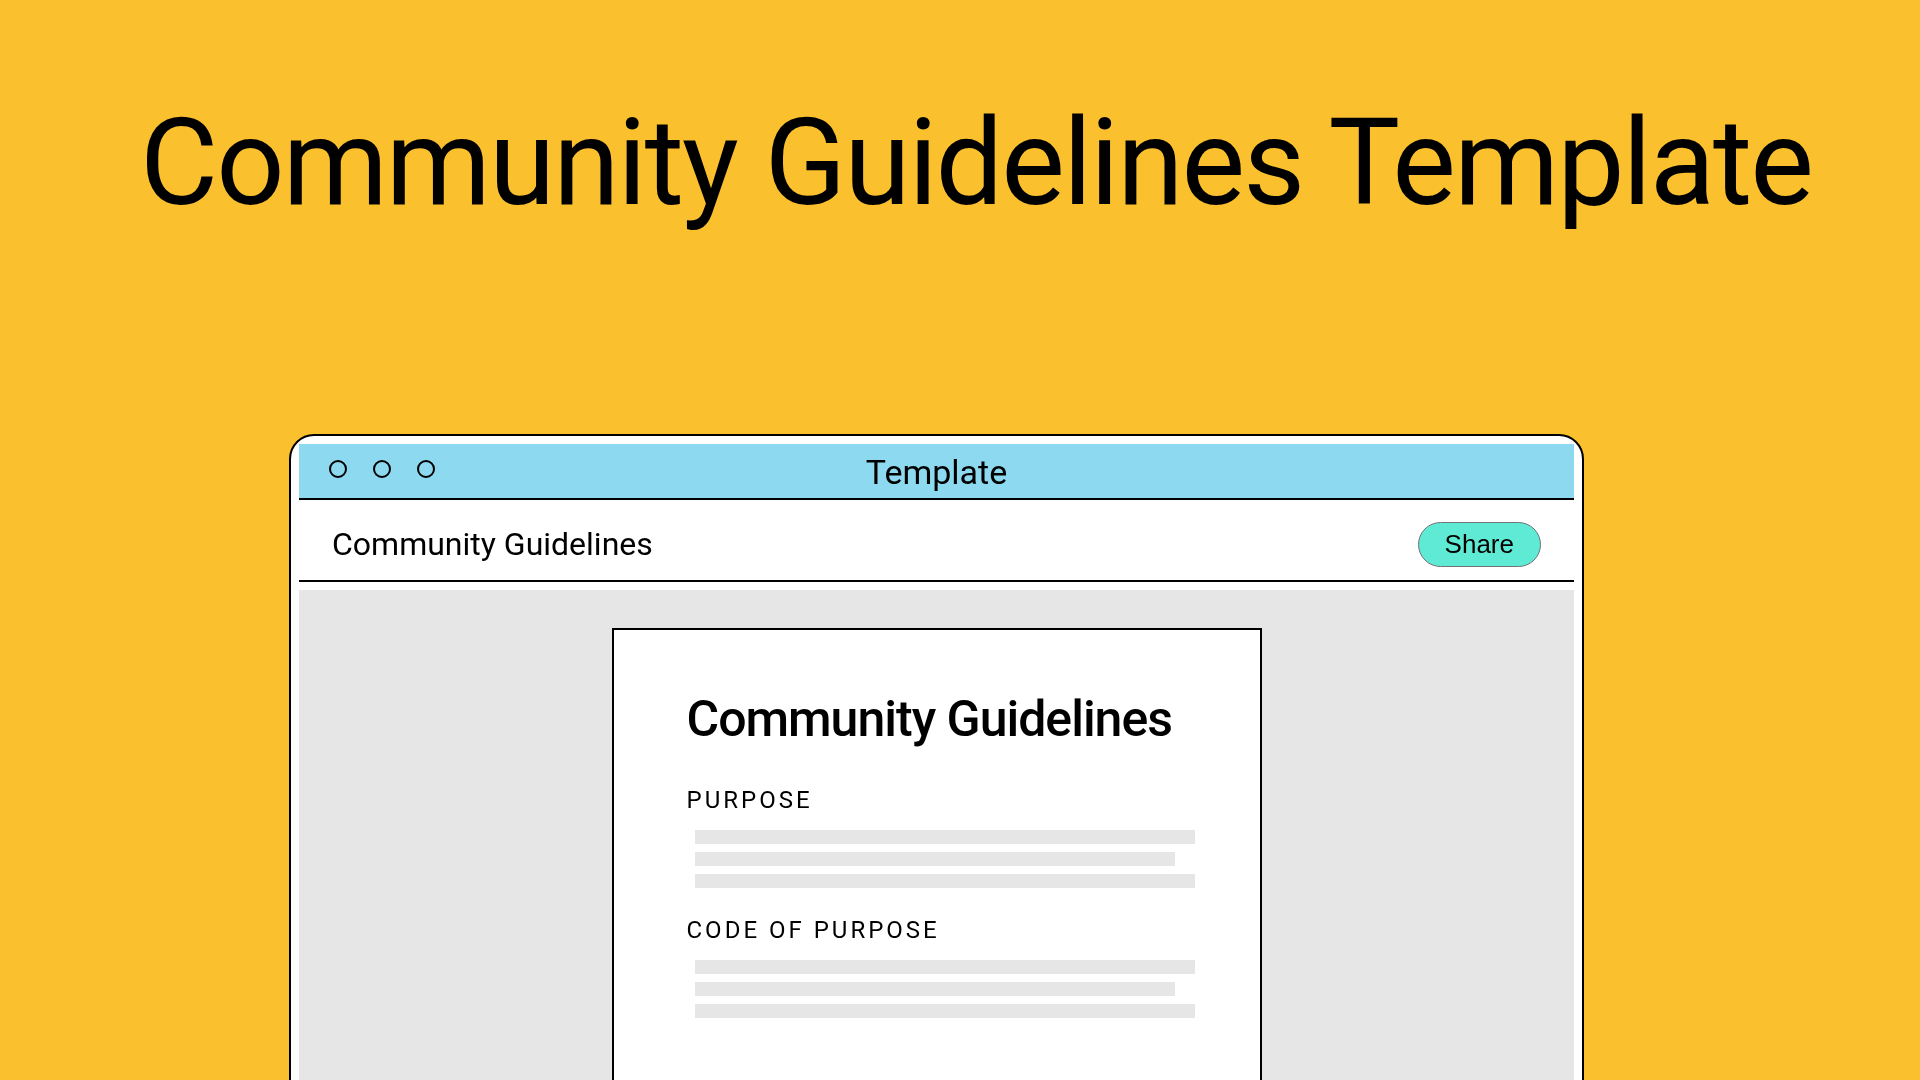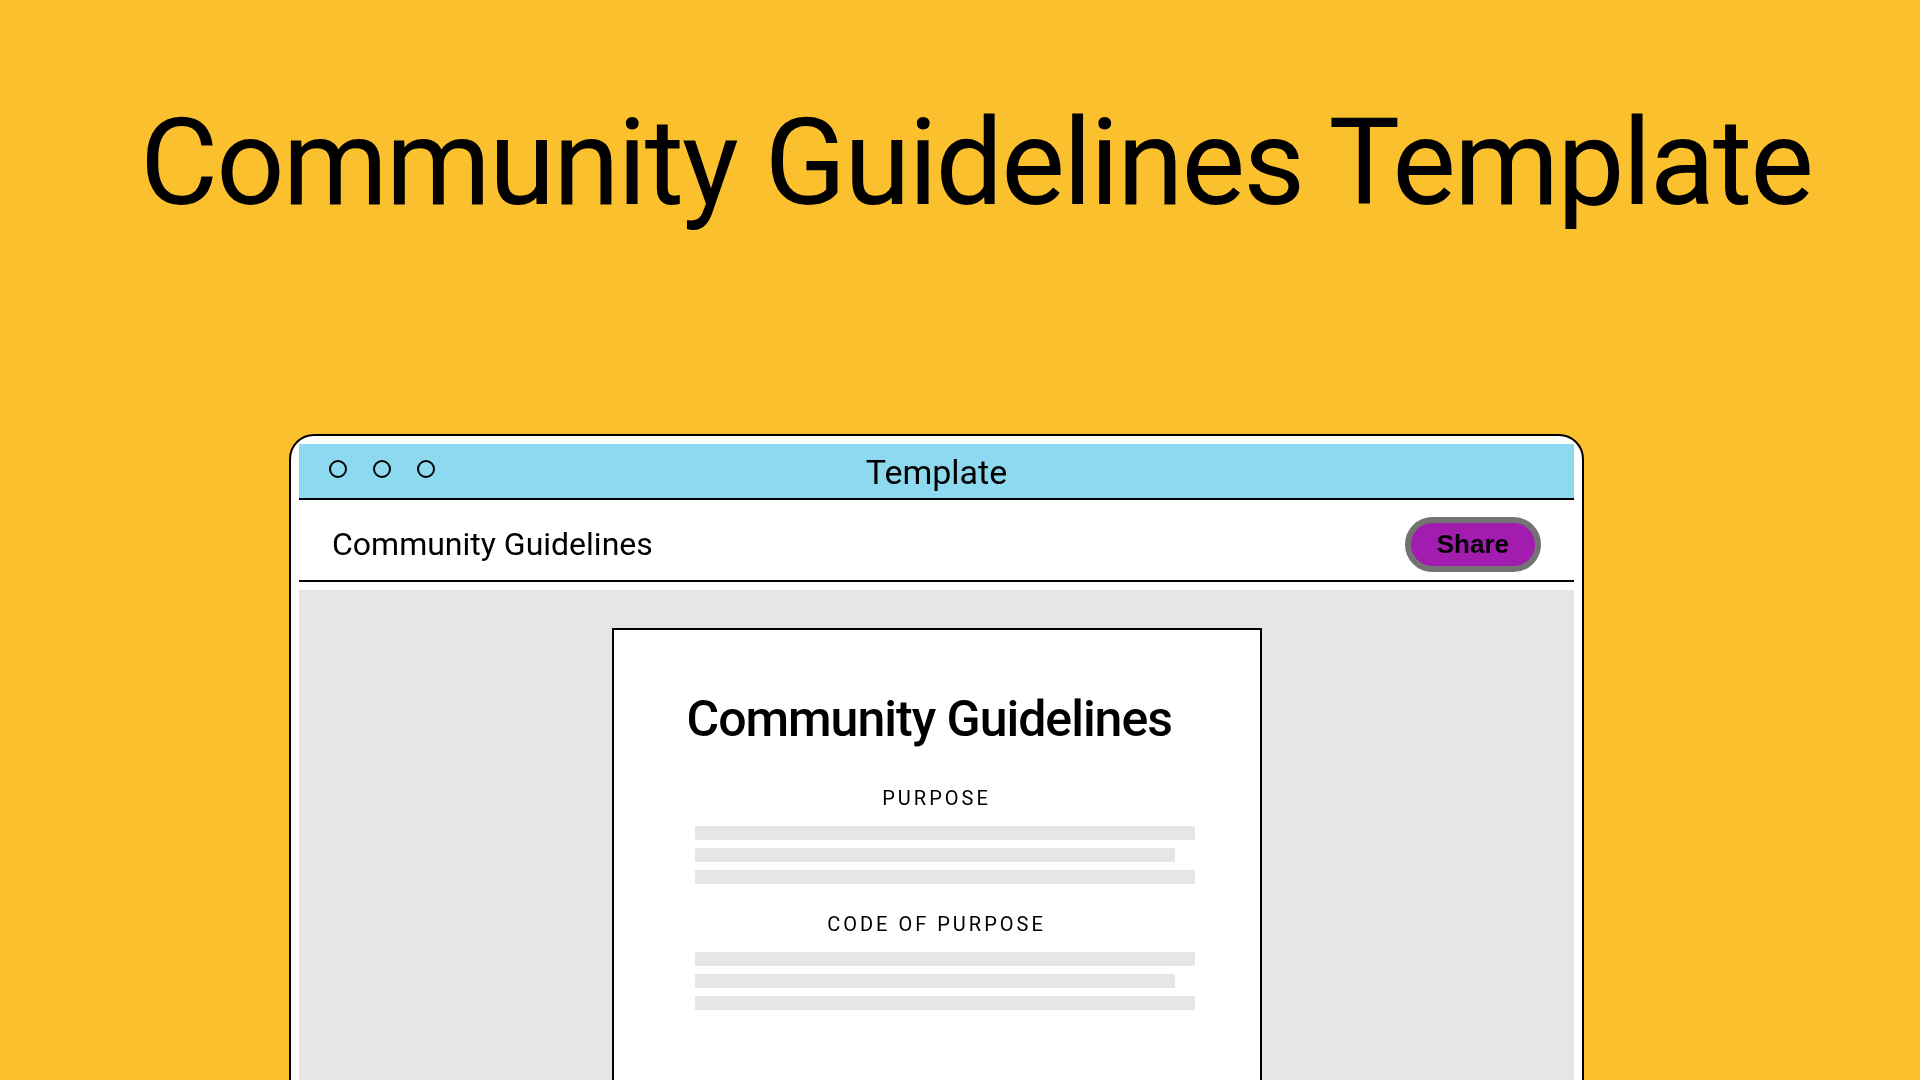--- a/index.html
+++ b/index.html
@@ -65,26 +65,26 @@
     align-items: center;
     justify-content: space-between;
     padding: 0 25px;
   }
   .toolbar-title {
     font-size: 32px;
     font-weight: 400;
     color: #000;
   }
   .share-btn {
-    background: #a21caf;
-    border: 6px solid #737373;
+    background: #5eead4;
+    border: 1px solid #737373;
     border-radius: 999px;
     padding: 6px 26px;
     font-size: 26px;
-    font-weight: 700;
+    font-weight: 400;
     color: #000;
     cursor: pointer;
   }
   .content-area {
     background: #E6E6E6;
     height: 540px;
     display: flex;
     justify-content: center;
     padding-top: 30px;
   }
@@ -96,26 +96,25 @@
   }
   .doc-heading {
     font-size: 50px;
     font-weight: 500;
     line-height: 1.05;
     color: #000;
     letter-spacing: -1px;
     margin-bottom: 40px;
   }
   .section-label {
-    font-size: 20px;
+    font-size: 24px;
     font-weight: 400;
     letter-spacing: 3px;
     color: #000;
     margin-bottom: 16px;
-    text-align: center;
   }
   .placeholder-lines {
     margin-bottom: 28px;
   }
   .ph-line {
     height: 14px;
     background: #E6E6E6;
     margin-bottom: 8px;
   }
   .ph-line.mid { width: 96%; }

